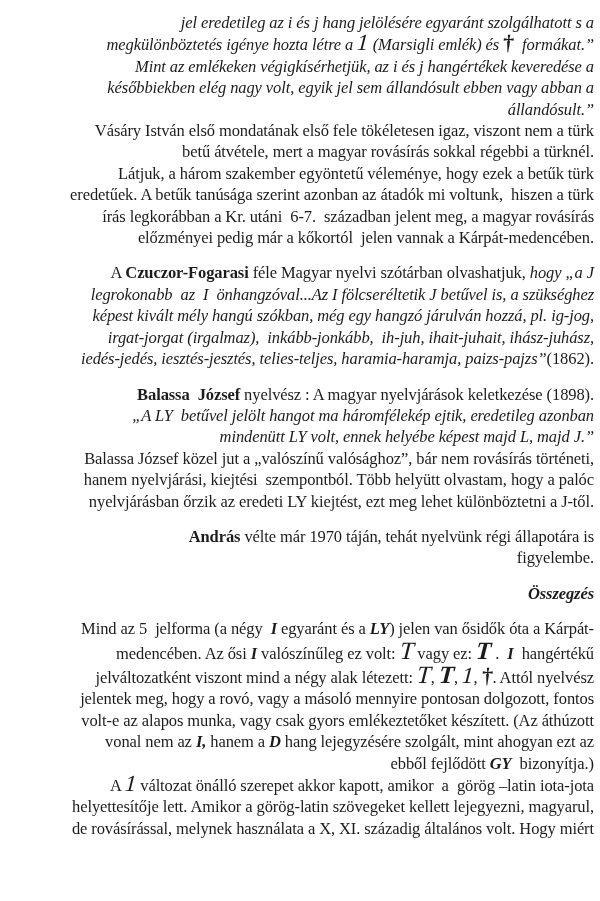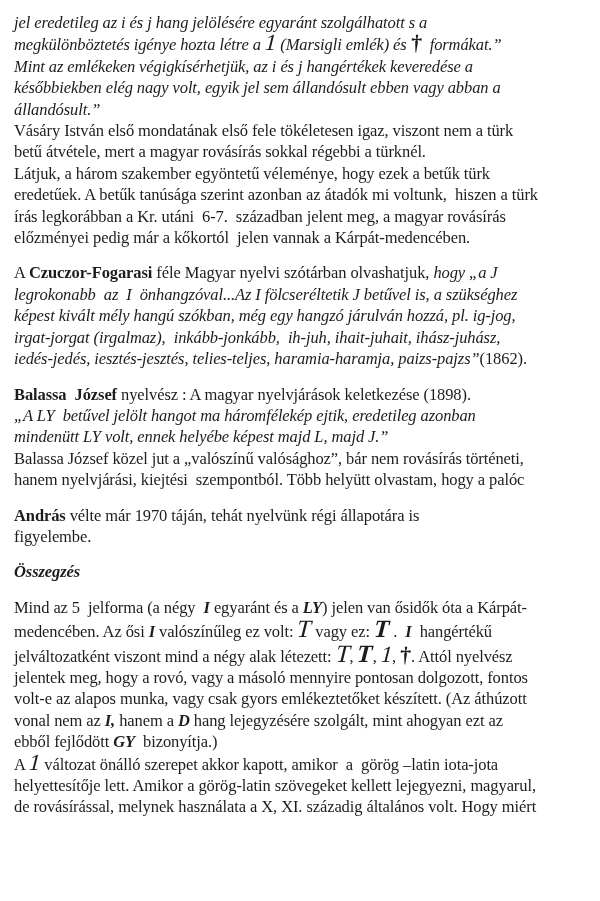--- a/index.html
+++ b/index.html
@@ -21,20 +21,21 @@
     padding: 12px 6px 0 14px;
     background: #ffffff;
   }
   .para { margin: 0; }
   .para.gap { margin-top: 14px; }
   .line {
     white-space: pre;
     font-size: 16.5px;
     line-height: 21.4px;
     letter-spacing: -0.1px;
+    text-align: right;
   }
   .i  { font-style: italic; }
   .b  { font-weight: bold; }
   .bi { font-weight: bold; font-style: italic; }
   
   .r {
     display: inline-block;
     font-style: italic;
     line-height: 0.9;
     vertical-align: baseline;
@@ -71,20 +72,21 @@
         <div class="line"><span class="i">képest kivált mély hangú szókban, még egy hangzó járulván hozzá, pl. ig-jog,</span></div>
         <div class="line"><span class="i">irgat-jorgat (irgalmaz),  inkább-jonkább,  ih-juh, ihait-juhait, ihász-juhász,</span></div>
         <div class="line"><span class="i">iedés-jedés, iesztés-jesztés, telies-teljes, haramia-haramja, paizs-pajzs”</span><span>(1862).</span></div>
       </div>
       <div class="para gap">
         <div class="line"><span class="b">Balassa  József</span><span> nyelvész : A magyar nyelvjárások keletkezése (1898).</span></div>
         <div class="line"><span class="i">„A LY  betűvel jelölt hangot ma háromfélekép ejtik, eredetileg azonban</span></div>
         <div class="line"><span class="i">mindenütt LY volt, ennek helyébe képest majd L, majd J.”</span></div>
         <div class="line"><span>Balassa József közel jut a „valószínű valósághoz”, bár nem rovásírás történeti,</span></div>
         <div class="line"><span>hanem nyelvjárási, kiejtési  szempontból. Több helyütt olvastam, hogy a palóc</span></div>
+        <div class="line"><span>nyelvjárásban őrzik az eredeti LY kiejtést, ezt meg lehet különböztetni a J-től.</span></div>
       </div>
       <div class="para gap">
         <div class="line"><span class="b">András</span><span> vélte már 1970 táján, tehát nyelvünk régi állapotára is</span></div>
         <div class="line"><span>figyelembe.</span></div>
       </div>
       <div class="para gap">
         <div class="line"><span class="bi">Összegzés</span></div>
       </div>
       <div class="para gap">
         <div class="line"><span>Mind az 5  jelforma (a négy  </span><span class="bi">I</span><span> egyaránt és a </span><span class="bi">LY</span><span>) jelen van ősidők óta a Kárpát-</span></div>

